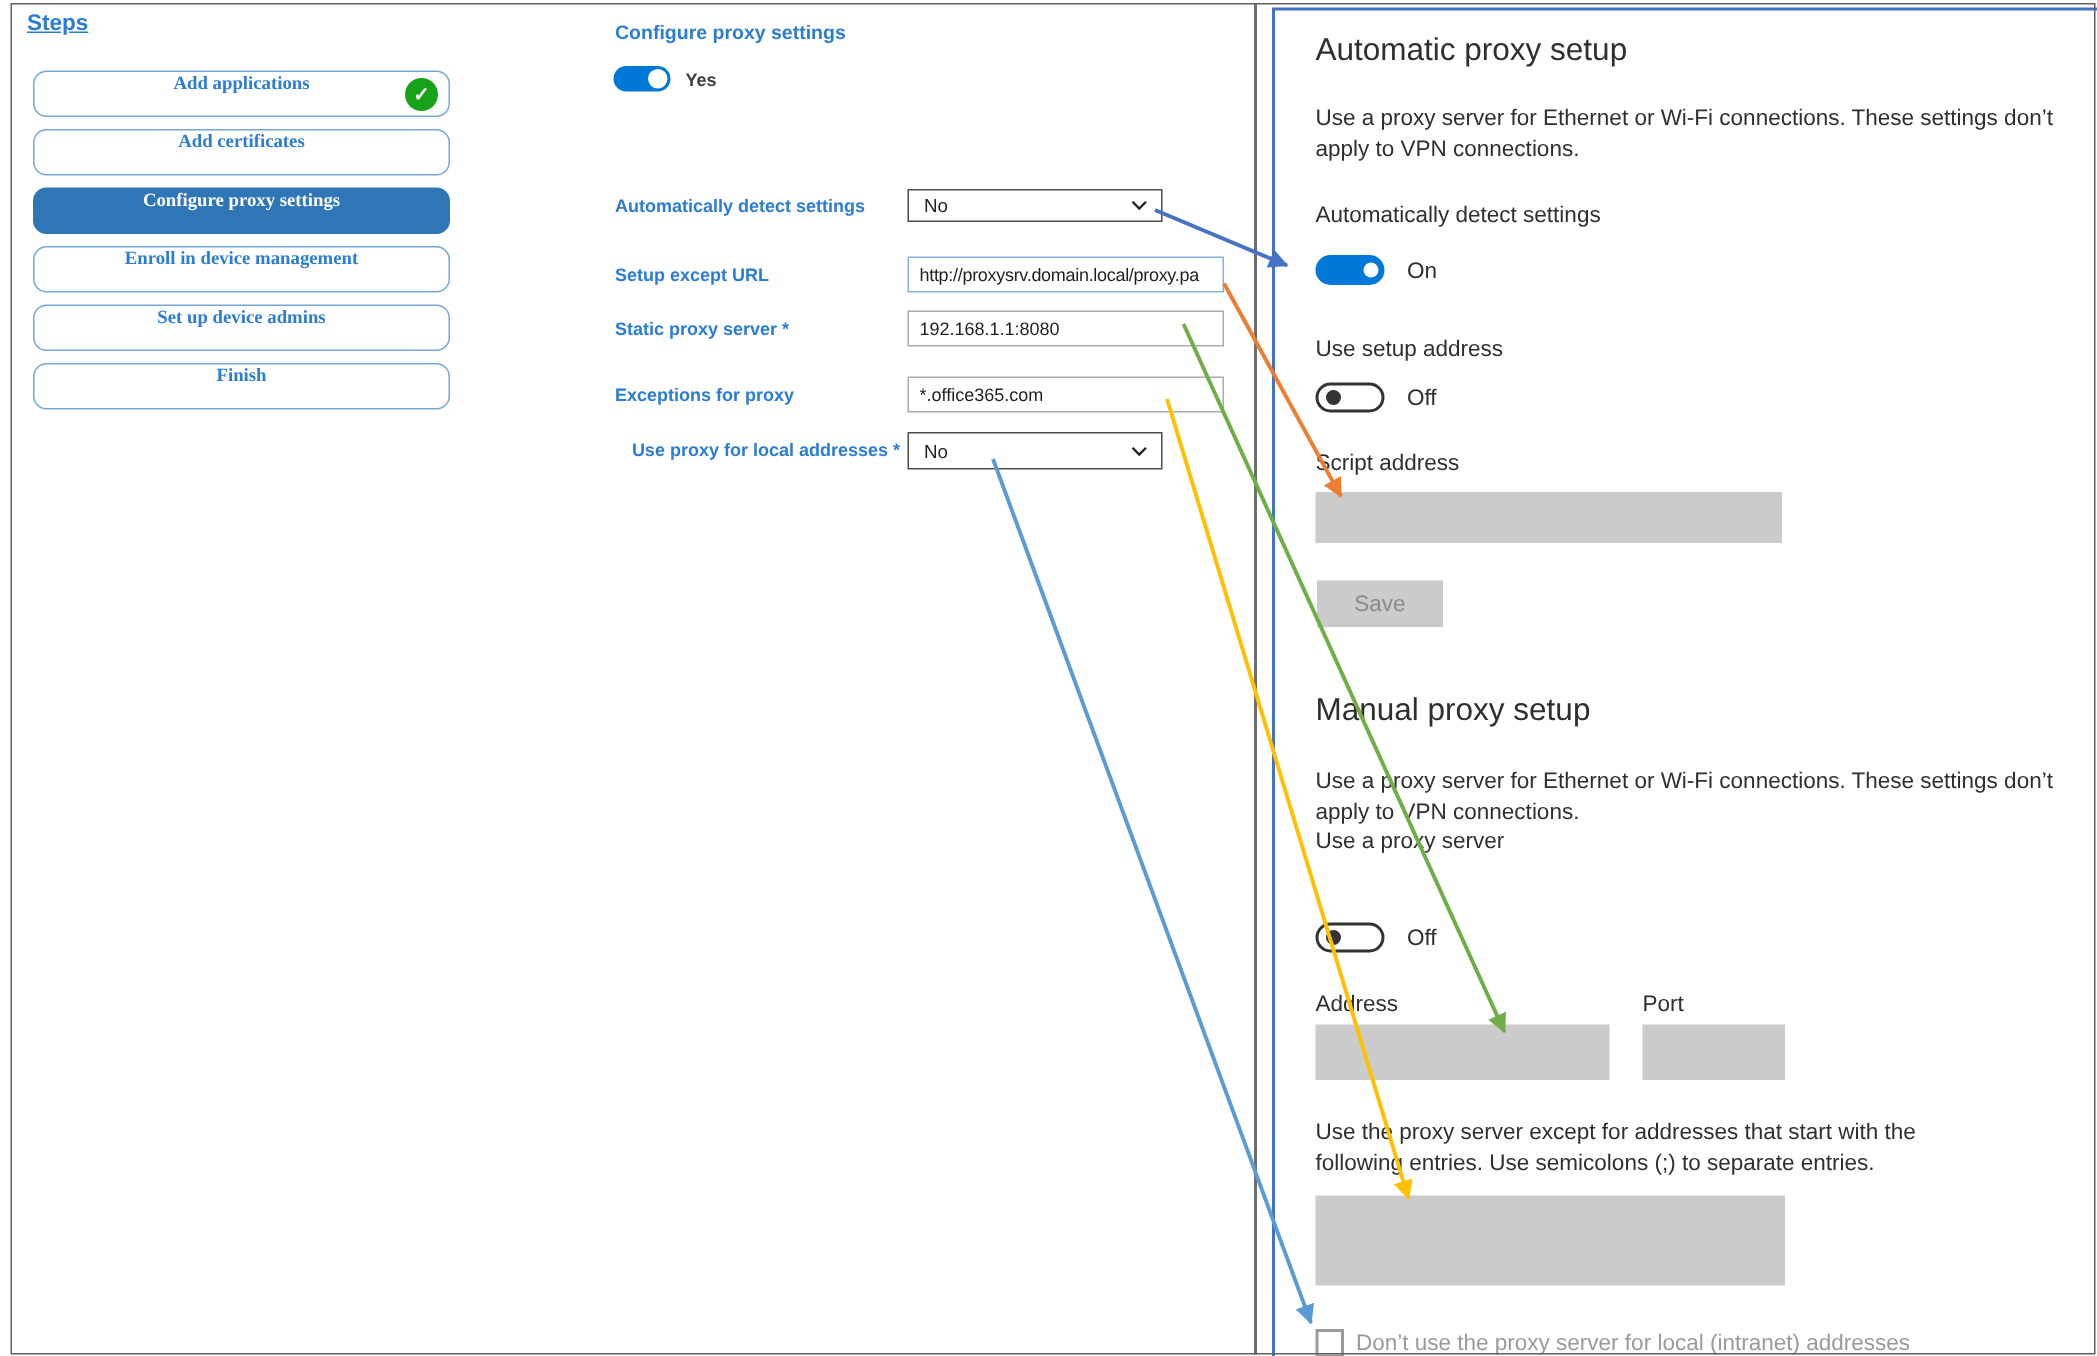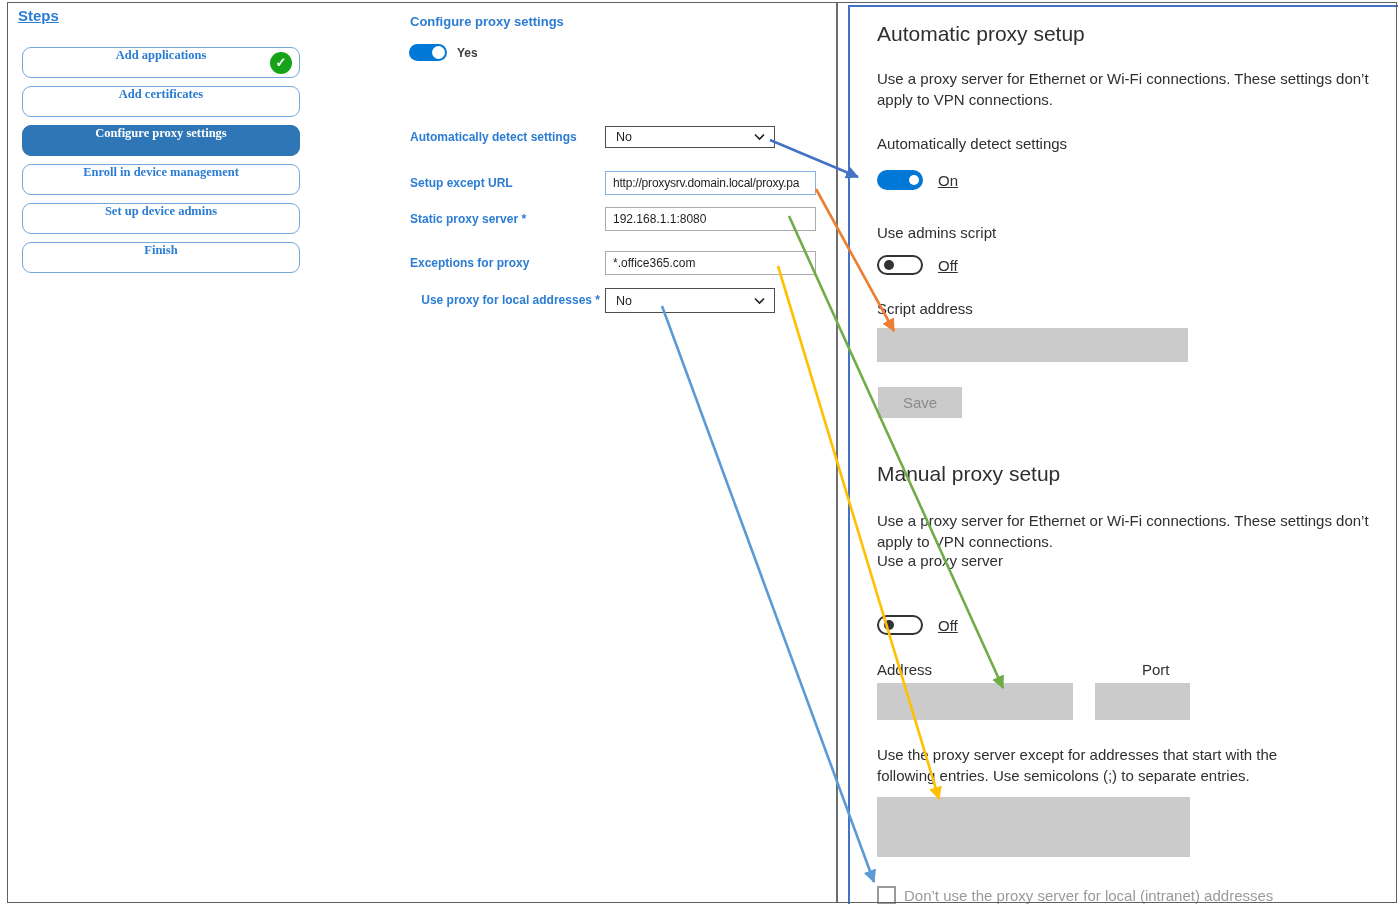--- a/index.html
+++ b/index.html
@@ -50,21 +50,21 @@
   
   .set-h { position:absolute; left:877px; font-size:21px; font-weight:400; color:#2f2f2f; }
   .set-p { position:absolute; left:877px; font-size:15px; color:#2f2f2f; line-height:21px; }
   .set-label { position:absolute; left:877px; font-size:15px; color:#2f2f2f; }
   .set-label.dim { color:#9a9a9a; }
   .tgl { position:absolute; left:877px; width:46px; height:20px; border-radius:10px; cursor:pointer; }
   .tgl.on { background:#0078d7; }
   .tgl.on .knob { position:absolute; right:4px; top:5px; width:10px; height:10px; border-radius:50%; background:#fff; }
   .tgl.off { background:#fff; border:2px solid #333; }
   .tgl.off .knob { position:absolute; left:5px; top:3px; width:10px; height:10px; border-radius:50%; background:#333; }
-  .tgl-state { position:absolute; left:938px; font-size:15px; color:#2f2f2f;text-decoration:underline; }
+  .tgl-state { position:absolute; left:938px; font-size:15px; color:#2f2f2f; }
   .gray-input { position:absolute; background:#cbcbcb; border:none; font-size:15px; color:#2f2f2f;
                 padding:0 8px; font-family:"Liberation Sans", sans-serif; }
   .save-btn { position:absolute; left:878px; top:387px; width:84px; height:31px; background:#cbcbcb;
               border:none; color:#8a8a8a; font-size:15px; font-family:"Liberation Sans", sans-serif; cursor:pointer; }
   .checkbox { position:absolute; left:877px; top:886px; width:19px; height:19px; background:#fff;
               border:2px solid #9a9a9a; cursor:pointer; }
 
   .arrows { position:absolute; left:0; top:0; width:1398px; height:904px; pointer-events:none; }
 </style>
 </head>
@@ -134,38 +134,38 @@
     </div>
   </div>
 
   <div class="set-h" style="top:22px;">Automatic proxy setup</div>
   <div class="set-p" style="top:68px; width:508px;">Use a proxy server for Ethernet or Wi-Fi connections. These settings don’t apply to VPN connections.</div>
   <div class="set-label" style="top:135px;">Automatically detect settings</div>
   <div class="tgl on" style="top:170px;">
       <span class="knob"></span>
     </div>
   <div class="tgl-state" style="top:172px;">On</div>
-  <div class="set-label" style="top:224px;">Use admins script</div>
+  <div class="set-label" style="top:224px;">Use setup address</div>
   <div class="tgl off" style="top:255px;">
       <span class="knob"></span>
     </div>
   <div class="tgl-state" style="top:257px;">Off</div>
   <div class="set-label" style="top:300px;">Script address</div>
   <input class="gray-input" style="left: 877px; top: 328px; width: 311px; height: 34px;" value="">
   <button class="save-btn">Save</button>
 
   <div class="set-h" style="top:462px;">Manual proxy setup</div>
   <div class="set-p" style="top:510px; width:508px;">Use a proxy server for Ethernet or Wi-Fi connections. These settings don’t apply to VPN connections.</div>
   <div class="set-label" style="top:552px;">Use a proxy server</div>
   <div class="tgl off" style="top:615px;">
       <span class="knob"></span>
     </div>
   <div class="tgl-state" style="top:617px;">Off</div>
   <div class="set-label" style="top:661px;">Address</div>
-  <div class="set-label" style="left:1142px; top:661px;">Port</div>
+  <div class="set-label" style="left:1095px; top:661px;">Port</div>
   <input class="gray-input" style="left: 877px; top: 683px; width: 196px; height: 37px;" value="">
   <input class="gray-input" style="left: 1095px; top: 683px; width: 95px; height: 37px;" value="">
   <div class="set-p" style="top:744px; width:462px;">Use the proxy server except for addresses that start with the following entries. Use semicolons (;) to separate entries.</div>
   <div class="gray-input" style="left:877px; top:797px; width:313px; height:60px;"></div>
   <div class="checkbox"></div>
   <div class="set-label dim" style="left:904px; top:887px;">Don’t use the proxy server for local (intranet) addresses</div>
 
   <svg class="arrows" viewBox="0 0 1398 904">
     <defs>
       <marker id="ah0" markerUnits="userSpaceOnUse" markerWidth="14" markerHeight="13" refX="12" refY="6.5" orient="auto">

